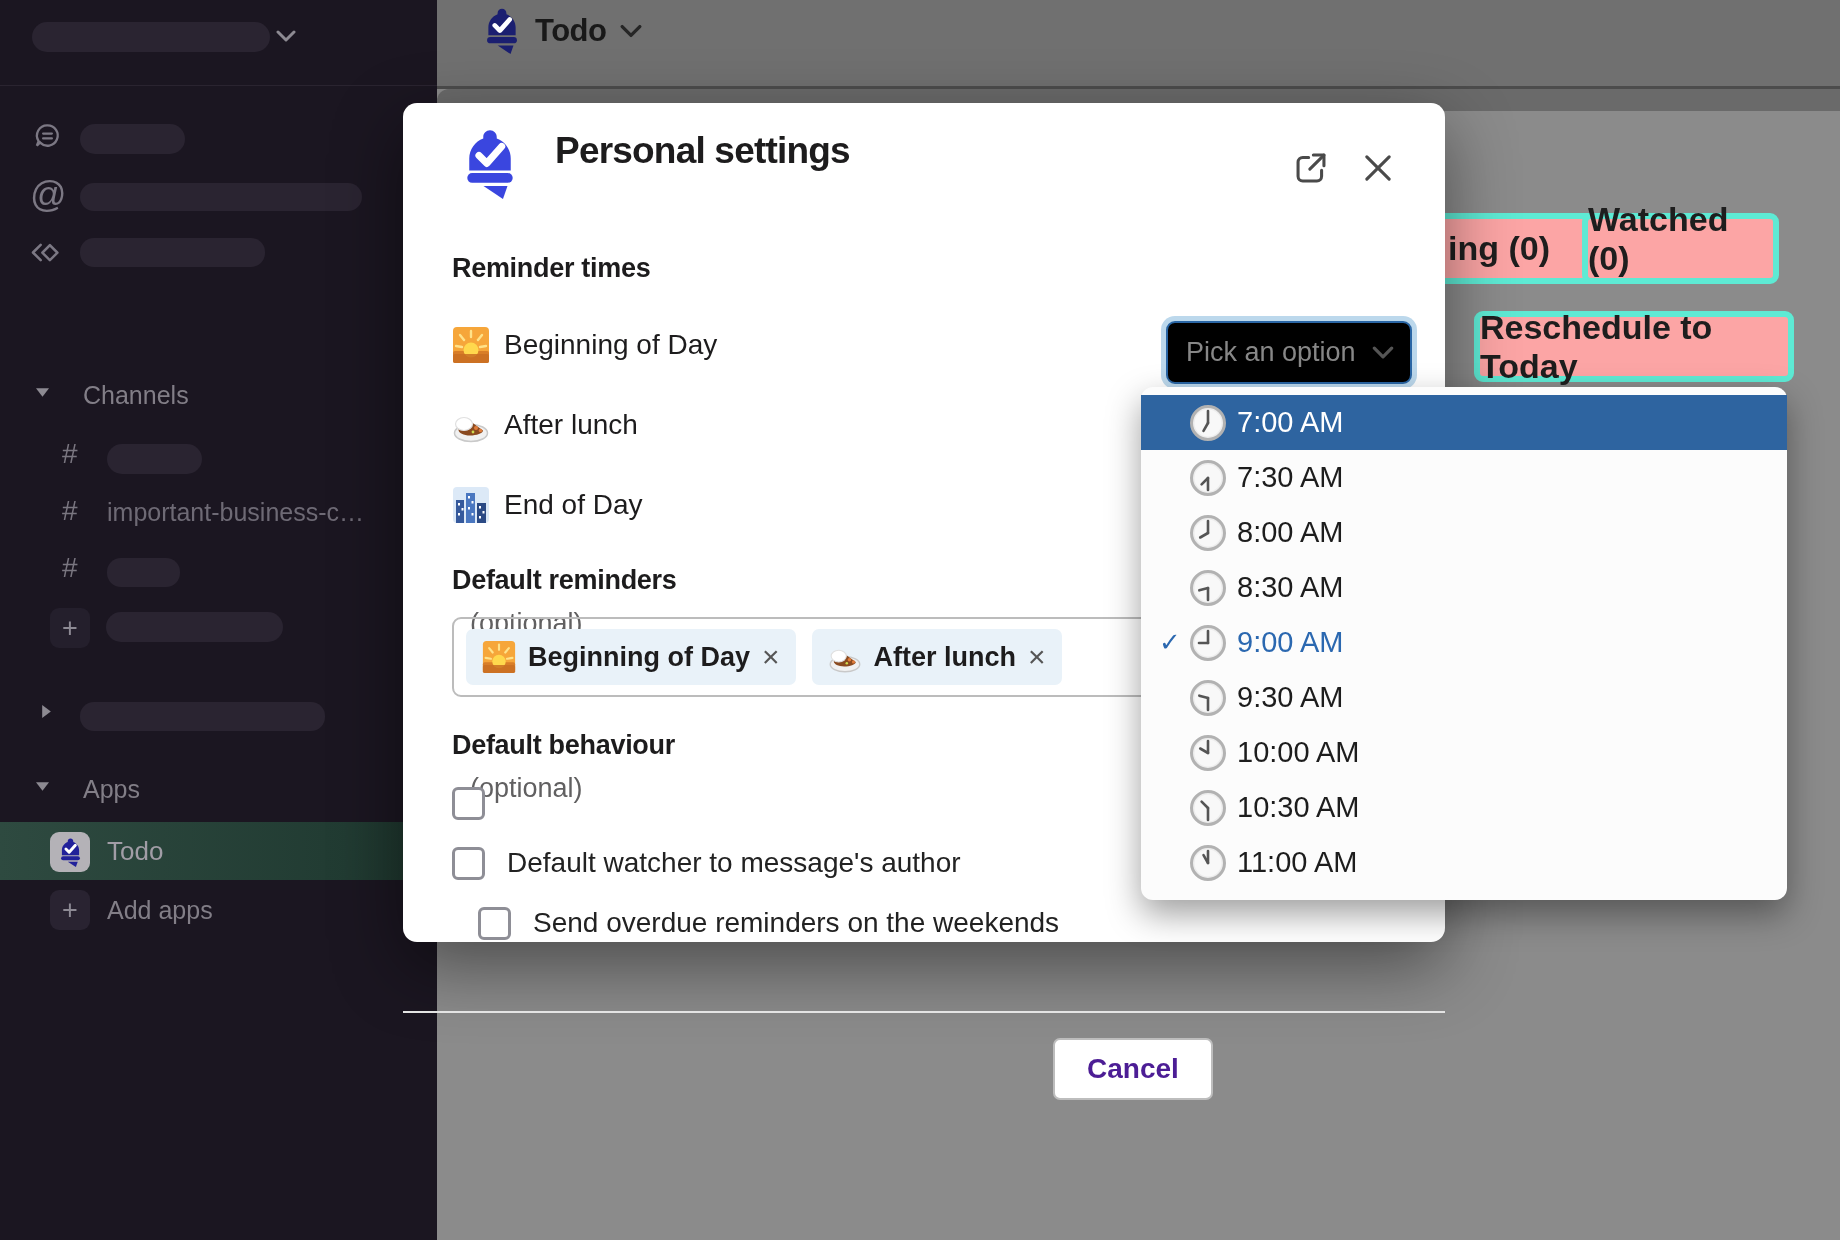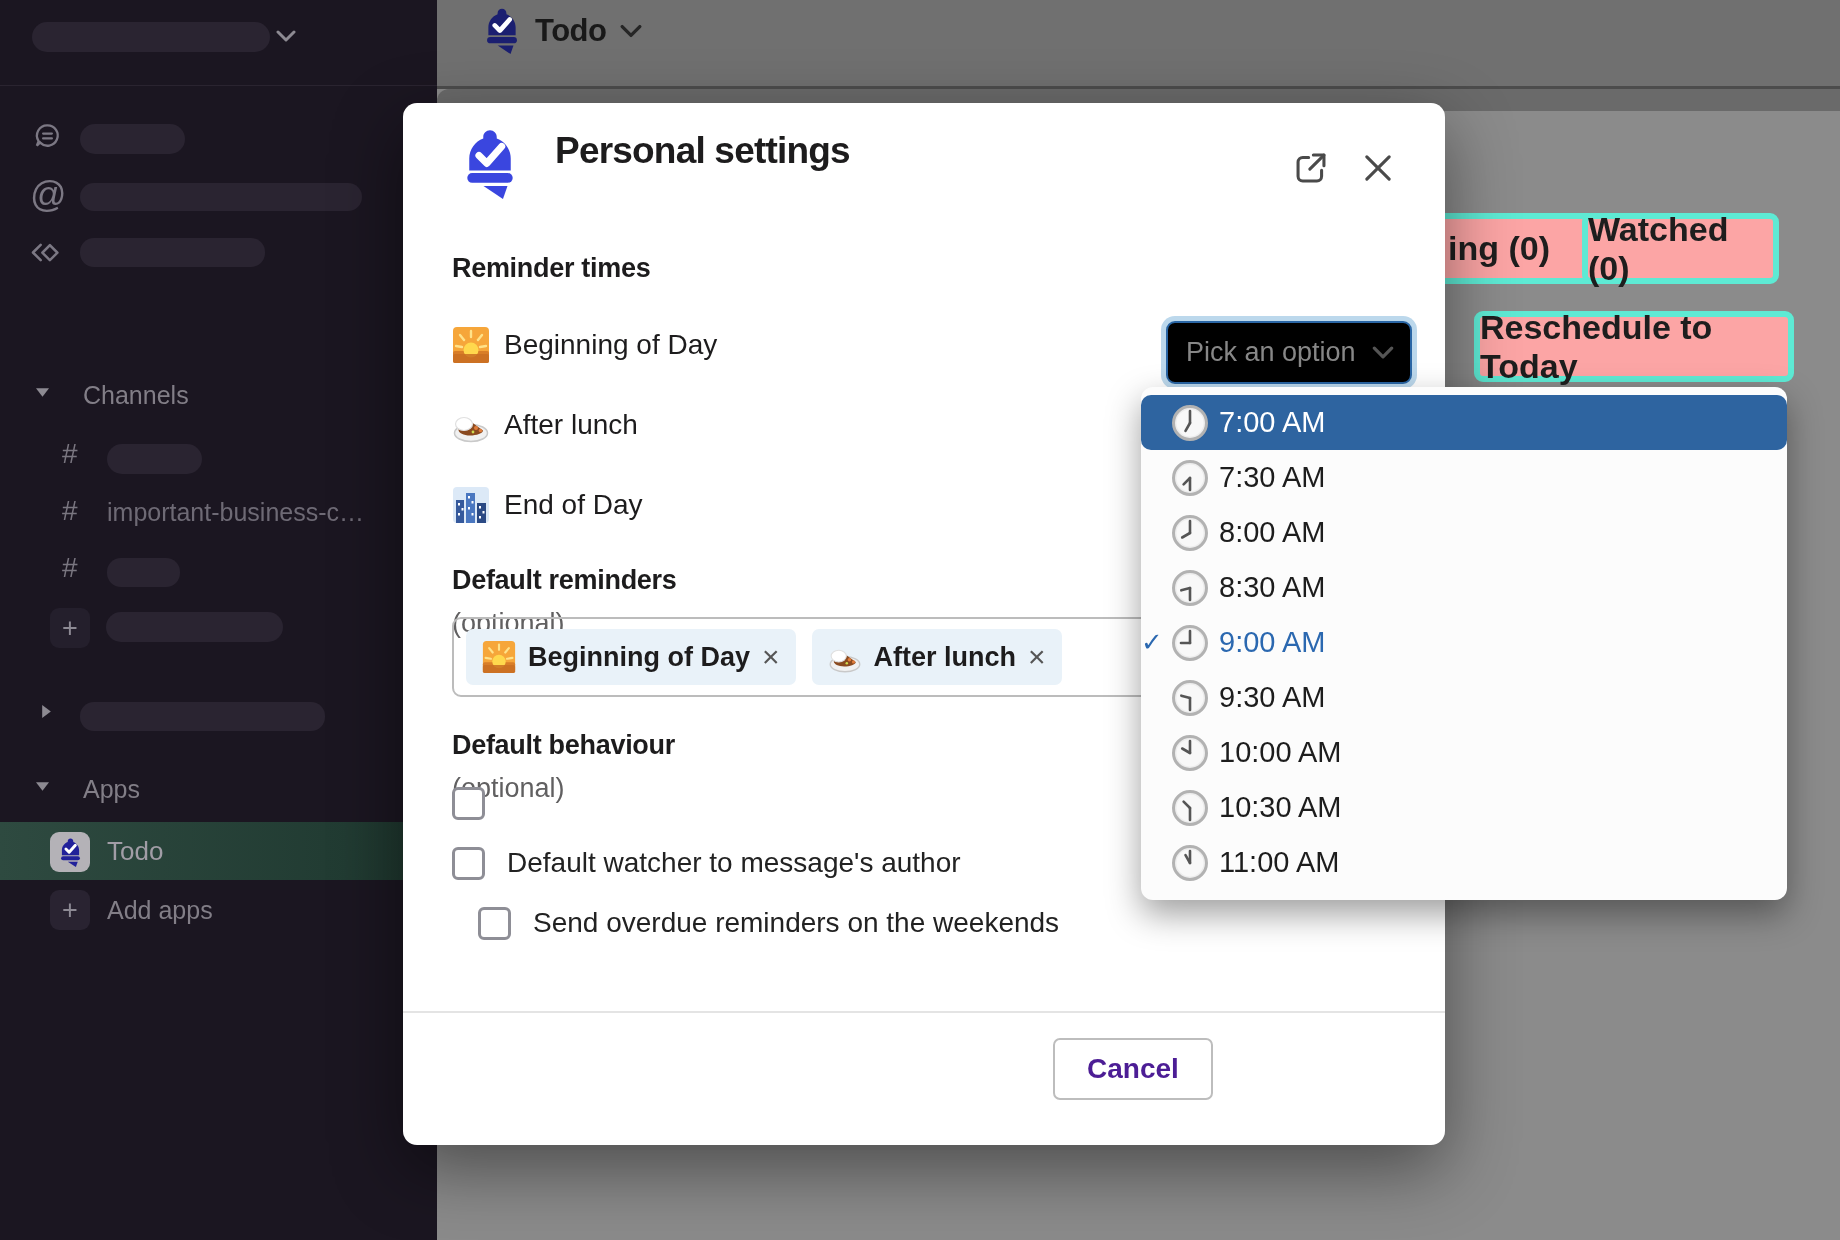--- a/index.html
+++ b/index.html
@@ -25,21 +25,21 @@
   .side-divider{position:absolute;left:0;top:85px;width:437px;height:1px;background:#2a2430;}
   .side-label{color:#827e87;font-size:25px;}
   .side-muted{color:#6e6a75;}
   .hash{color:#7a7680;font-size:28px;font-weight:400;}
   .sq{position:absolute;width:40px;height:40px;border-radius:9px;background:#241f2c;display:flex;align-items:center;justify-content:center;color:#8d8a94;font-size:27px;}
   .todo-row{position:absolute;left:0;top:822px;width:437px;height:58px;background:linear-gradient(to right,#2e4a40,#213b32 80%,#1e352d);}
   .app-sq{position:absolute;width:40px;height:40px;border-radius:9px;background:#b4b2b7;display:flex;align-items:center;justify-content:center;}
   .tri{fill:#8d8a92;}
 
   
-  .modal{left:403px;top:103px;width:1042px;height:1042px;background:#ffffff;border-radius:14px;
+  .modal{left:403px;top:103px;width:1042px;height:839px;background:#ffffff;border-radius:14px;
          box-shadow:0 24px 70px rgba(0,0,0,0.45);z-index:10;}
   .modal-title{position:absolute;left:152px;top:27px;font-size:37px;font-weight:800;color:#1d1c1d;letter-spacing:-0.8px;}
   .icon-btn{position:absolute;cursor:pointer;}
   .sec-h{position:absolute;left:49px;font-size:27px;font-weight:800;color:#1d1c1d;letter-spacing:-0.3px;}
   .sec-h .opt{font-weight:400;color:#616061;letter-spacing:0;}
   .rem-row{position:absolute;left:49px;height:48px;display:flex;align-items:center;gap:14px;}
   .rem-row .lbl{font-size:28px;color:#1d1c1d;}
 
   .select{position:absolute;left:763px;top:218px;width:246px;height:63px;background:#000000;
           border:2px solid #2a66a5;border-radius:9px;box-shadow:0 0 0 5px #bcd8ec;z-index:40;
@@ -58,21 +58,21 @@
 
   .footer-line{position:absolute;left:0;top:908px;width:1042px;height:2px;background:#e4e4e4;}
   .btn{position:absolute;border-radius:7px;display:flex;align-items:center;justify-content:center;
        font-size:28px;font-weight:700;cursor:pointer;box-sizing:border-box;}
   .btn-cancel{left:650px;top:935px;width:160px;height:62px;background:#fff;border:2px solid #bdbdbd;color:#4c1d95;}
   .btn-save{left:833px;top:935px;width:164px;height:62px;background:#2e7e5e;color:#ffffff;}
 
   
   .panel{left:1141px;top:387px;width:646px;height:513px;background:#fcfcfc;border-radius:12px;
          box-shadow:0 14px 34px rgba(0,0,0,0.38);z-index:30;padding:8px 0;box-sizing:border-box;}
-  .opt{height:55px;display:flex;align-items:center;cursor:pointer;border-radius:10px;}
+  .opt{height:55px;display:flex;align-items:center;padding-left:18px;cursor:pointer;}
   .opt .chk{width:30px;font-size:26px;color:#2b68b0;flex:0 0 auto;}
   .opt .t{font-size:29px;color:#1d1d1d;margin-left:10px;}
   .opt.hl{background:#2e64a0;}
   .opt.hl .t{color:#ffffff;}
   .opt.sel .t{color:#2b68b0;}
 
   .clock{flex:0 0 auto;}
 </style>
 </head>
 <body>
@@ -168,21 +168,21 @@
       <span class="topbar-title">Todo</span>
       <svg width="22" height="14" viewBox="0 0 20 12" stroke="#262626">
           <use href="#chev"></use>
         </svg>
     </div>
   </div>
 
   <div class="bg-btn partial" style="left:1398px;top:213px;width:156px;height:59px;">
     <span>ing (0)</span>
   </div>
-  <div class="bg-btn" style="left:1582px;top:213px;width:185px;height:59px;">
+  <div class="bg-btn" style="left:1582px;top:213px;width:185px;height:59px;align-items:flex-end;">
     <span>Watched (0)</span>
   </div>
   <div class="bg-btn" style="left:1474px;top:311px;width:308px;height:59px;">
     <span>Reschedule to Today</span>
   </div>
 
   <div class="abs sidebar">
     <div class="pill" style="left:32px;top:22px;width:238px;height:30px;"></div>
     <svg class="abs" style="left:276px;top:30px;" width="20" height="12" viewBox="0 0 20 12" stroke="#8d8a92">
         <use href="#chev"></use>

